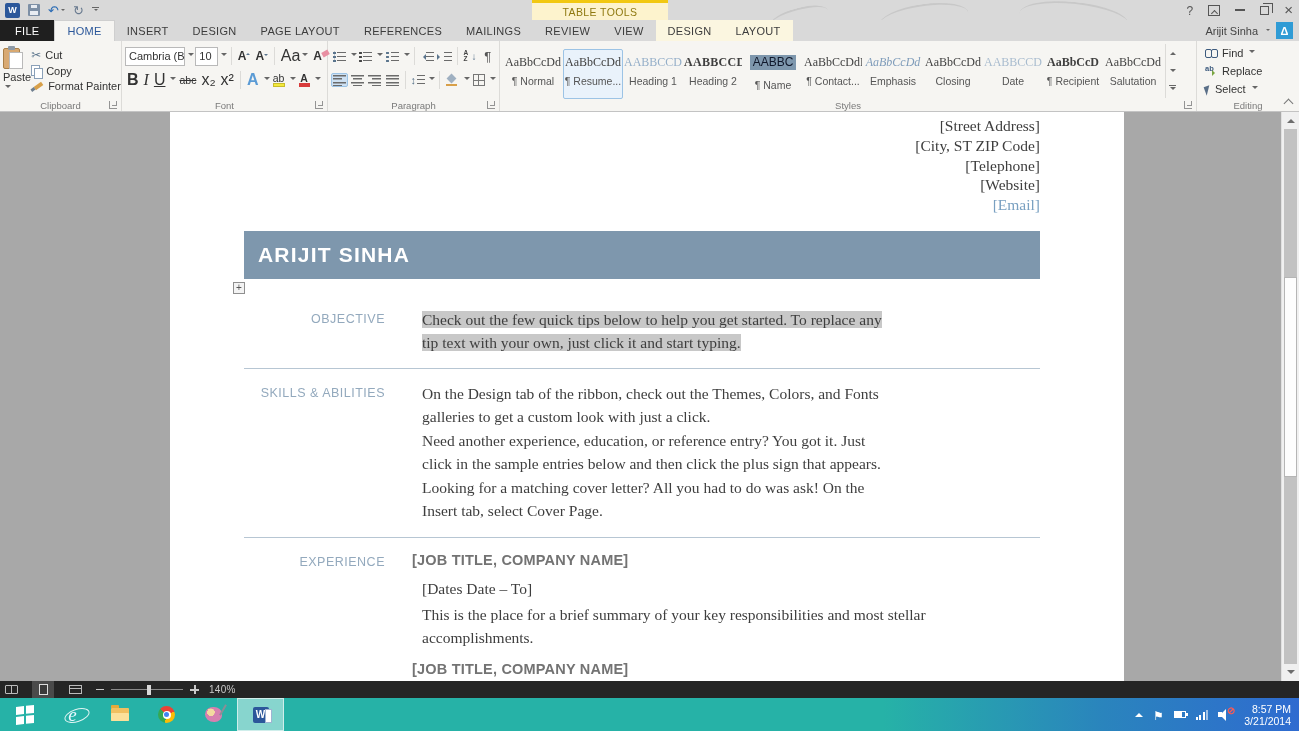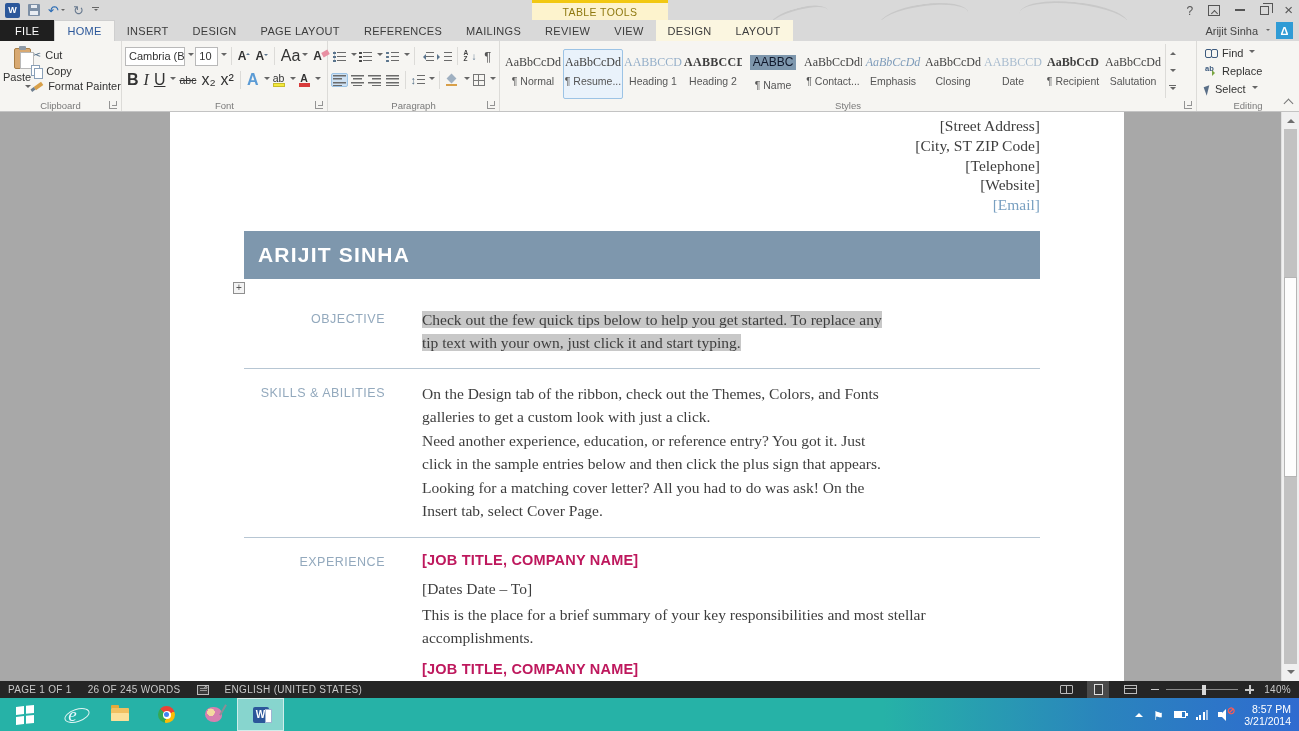--- a/index.html
+++ b/index.html
@@ -52,21 +52,21 @@
 .glabel{position:absolute;bottom:0;left:0;right:0;text-align:center;font-size:9.5px;color:#7a7a7a}
 .launcher{position:absolute;right:4px;bottom:2px;width:8px;height:8px;border-left:1px solid #949494;border-bottom:1px solid #949494}
 .launcher::after{content:"";position:absolute;left:2px;bottom:2px;width:4px;height:4px;border-right:1px solid #949494;border-bottom:1px solid #949494}
 .grow{display:flex;align-items:center;height:24px;gap:1px}
 .vline{width:1px;height:18px;background:#dcdbd8;margin:0 3px}
 .rbtn{display:flex;align-items:center;padding:1px 2px;border-radius:2px;color:#333}
 .rbtn.sel{background:#cde0f2;border:1px solid #9cc3e5;padding:0 1px}
 
 
 .g-clip{width:122px;display:flex}
-.paste-btn{width:44px;display:flex;flex-direction:column;align-items:flex-end;padding-top:4px;gap:2px;font-size:11px;color:#333}
+.paste-btn{width:44px;display:flex;flex-direction:column;align-items:flex-start;padding-top:4px;gap:2px;font-size:11px;color:#333}
 .ic-clipboard{position:relative;width:17px;height:21px;background:#d8a972;border:1px solid #a97f47;border-radius:2px}
 .ic-clipboard::before{content:"";position:absolute;left:4px;top:-3px;width:7px;height:4px;background:#8e9aa6;border-radius:1px}
 .ic-clipboard::after{content:"";position:absolute;left:5px;top:3px;width:12px;height:15px;background:#fff;border:1px solid #b9b9b9}
 .clip-col{display:flex;flex-direction:column;justify-content:flex-start;padding-top:4px;gap:3px}
 .sbtn{display:flex;align-items:center;gap:4px;font-size:11px;color:#333;white-space:nowrap}
 .ic-cut::before{content:"✂";font-size:12px;color:#5a748c}
 .ic-copy{position:relative;width:11px;height:12px}
 .ic-copy::before,.ic-copy::after{content:"";position:absolute;width:7px;height:9px;background:#fff;border:1px solid #8aa0b8}
 .ic-copy::before{left:0;top:0}
 .ic-copy::after{left:3px;top:3px}
@@ -158,21 +158,21 @@
 .docarea{position:absolute;top:112px;left:0;width:1299px;height:569px;background:#a8a8a8;overflow:hidden}
 .page{position:absolute;left:170px;top:0;width:954px;height:569px;background:#fff}
 .contact{position:absolute;top:4px;right:84px;text-align:right;font-family:"Liberation Serif",serif;font-size:15.5px;line-height:19.8px;color:#3e3e3e}
 .contact .email{color:#79a0c1}
 .banner{position:absolute;left:74px;top:119px;width:796px;height:48px;background:#7e97ad;color:#fff;font-size:21px;font-weight:bold;letter-spacing:1.2px;line-height:48px;padding-left:14px}
 .thandle{position:absolute;left:63px;top:170px;width:12px;height:12px;background:#f3f3f3;border:1px solid #8f8f8f;color:#555;font-size:10px;line-height:9px;text-align:center}
 .lab{position:absolute;left:0;width:215px;text-align:right;font-size:12.5px;letter-spacing:.5px;color:#93a9bd}
 .dbody{position:absolute;left:252px;width:560px;font-family:"Liberation Serif",serif;font-size:15.5px;line-height:22.5px;color:#3e3e3e}
 .hl{background:#c8c8c8}
 .rule{position:absolute;left:74px;width:796px;border-top:1px solid #b7c6d3}
-.jobtitle{position:absolute;left:252px;font-size:14.5px;font-weight:bold;color:#be185d;letter-spacing:.2px}
+.jobtitle{position:absolute;left:242px;font-size:14.5px;font-weight:bold;color:#737373;letter-spacing:.2px}
 
 
 .vscroll{position:absolute;right:0;top:0;width:18px;height:569px;background:#f0f0f0;border-left:1px solid #e0e0e0}
 .sb-arrow{position:absolute;left:0;width:18px;height:17px;display:flex;align-items:center;justify-content:center}
 .sb-arrow.up{top:0}
 .sb-arrow.dn{bottom:0}
 .sb-tri-u{width:0;height:0;border:4px solid transparent;border-bottom-color:#6d6d6d;margin-bottom:3px}
 .sb-tri-d{width:0;height:0;border:4px solid transparent;border-top-color:#6d6d6d;margin-top:3px}
 .sb-track{position:absolute;left:2px;top:17px;bottom:17px;width:13px;background:#c2c2c2}
 .sb-thumb{position:absolute;left:0;top:148px;width:13px;height:200px;background:#fdfdfd;border:1px solid #b5b5b5}
@@ -559,26 +559,20 @@
       <div class="sb-arrow up">
           <span class="sb-tri-u"></span>
         </div>
       <div class="sb-arrow dn">
           <span class="sb-tri-d"></span>
         </div>
     </div>
   </div>
 
   <div class="statusbar">
-    <div class="sb-left">
-      <span>PAGE 1 OF 1</span>
-      <span>26 OF 245 WORDS</span>
-      <span class="ic-proof"></span>
-      <span>ENGLISH (UNITED STATES)</span>
-    </div>
     <div class="sb-right">
       <div class="viewbtn">
           <span class="ic-read"></span>
         </div>
       <div class="viewbtn act">
           <span class="ic-print"></span>
         </div>
       <div class="viewbtn">
           <span class="ic-web"></span>
         </div>

